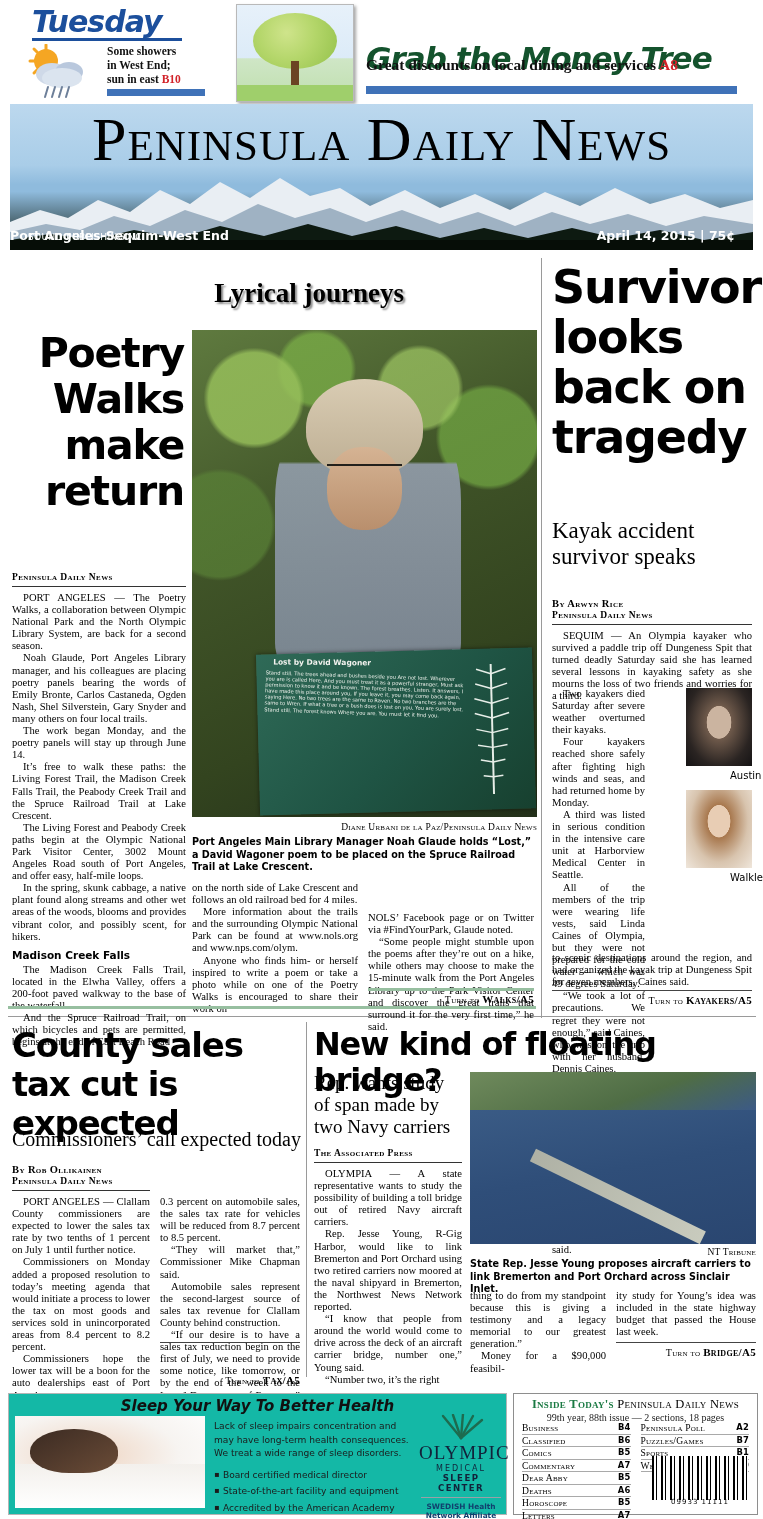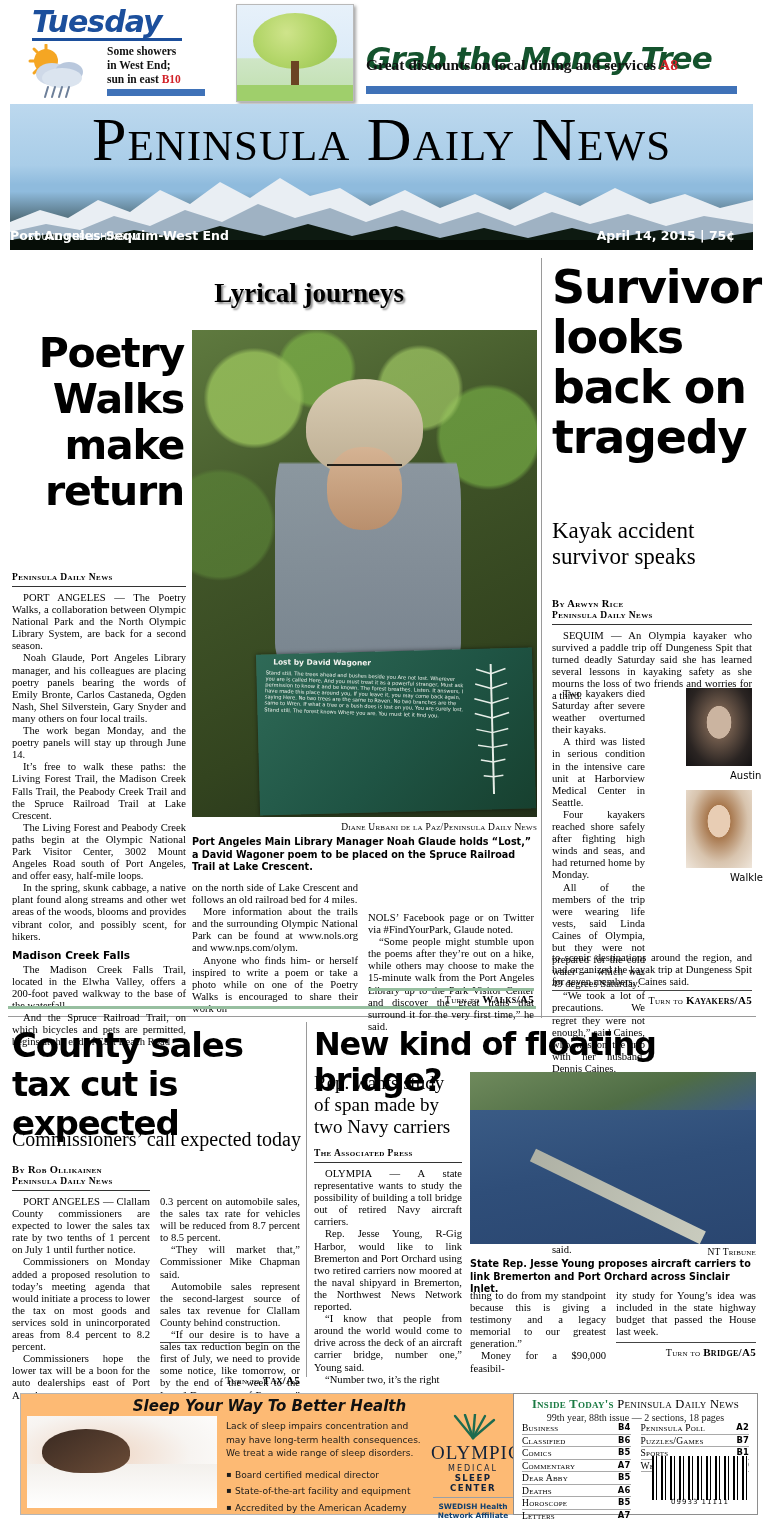--- a/index.html
+++ b/index.html
@@ -97,21 +97,21 @@
       transform:rotate(26deg);transform-origin:left center;opacity:.92;}
   .shoreline{position:absolute;left:0;top:0;width:100%;height:22%;
       background:linear-gradient(160deg,#6f8a5c 0%,#4f6d45 60%,#3c5a86 100%);}
 
   .headshot{position:absolute;background:#6a6a6a;overflow:hidden;}
   .hs-austin{background:radial-gradient(ellipse at 50% 44%,#cbb4a0 0 26%,#6f5a4b 27%,#2a2422 70%,#151314 100%);}
   .hs-walkley{background:radial-gradient(ellipse at 50% 40%,#e8cdb4 0 24%,#a8784e 25%,#d8c4ae 62%,#efe6db 100%);}
   .hs-label{font-family:"DejaVu Sans",sans-serif;font-weight:normal;font-size:10px;margin-left:44px;}
 
   
-  .ad-box{position:absolute;left:20px;top:1393px;width:497px;height:120px;border:1px solid #b5b5b5;background:#fdba74;}
+  .ad-box{position:absolute;left:8px;top:1393px;width:497px;height:120px;border:1px solid #b5b5b5;background:#14b8a6;}
   .ad-title{position:absolute;left:0;top:3px;width:100%;text-align:center;font-family:"DejaVu Sans",sans-serif;
             font-style:italic;font-weight:bold;font-size:15px;color:#111;}
   .ad-photo{position:absolute;left:6px;top:22px;width:190px;height:92px;
             background:radial-gradient(ellipse at 38% 42%,#e7c5ab 0 16%,#f1ded0 17%,#f7f4f1 55%,#ffffff 100%);}
   .ad-hair{position:absolute;left:8%;top:14%;width:46%;height:48%;border-radius:50% 50% 40% 45%;
            background:linear-gradient(150deg,#3a2a22,#6b4c37);}
   .ad-pillow{position:absolute;left:0;bottom:0;width:100%;height:48%;background:linear-gradient(180deg,#f3f0ec,#ffffff);}
   .ad-copy{position:absolute;left:205px;top:26px;width:196px;font-family:"DejaVu Sans",sans-serif;font-size:9.1px;
            line-height:13.6px;color:#1b1b1b;}
   .ad-bullets{margin:8px 0 0 0;padding:0;list-style:none;}
@@ -293,22 +293,22 @@
   <div class="byline" style="position:absolute;left:552px;top:598px;font-size:10.5px;">By Arwyn Rice</div>
   <div class="byline" style="position:absolute;left:552px;top:610px;">Peninsula Daily News</div>
   <div class="hrule" style="left:552px;top:624px;width:200px;background:#333;"></div>
 
   <div class="body-col" style="position:absolute;left:552px;top:630px;width:200px;">
     <p>SEQUIM — An Olympia kayaker who survived a paddle trip off Dungeness Spit that turned deadly Saturday said she has learned several lessons in kayaking safety as she mourns the loss of two friends and worries for a third.</p>
   </div>
 
   <div class="body-col" style="position:absolute;left:552px;top:688px;width:93px;">
     <p>Two kayakers died Saturday after severe weather overturned their kayaks.</p>
+    <p>Four kayakers reached shore safely after fighting high winds and seas, and had returned home by Monday.</p>
     <p>A third was listed in serious condition in the intensive care unit at Harborview Medical Center in Seattle.</p>
-    <p>Four kayakers reached shore safely after fighting high winds and seas, and had returned home by Monday.</p>
     <p>All of the members of the trip were wearing life vests, said Linda Caines of Olympia, but they were not prepared for the cold water — which was 49 degrees Saturday.</p>
     <p>“We took a lot of precautions. We regret they were not enough,” said Caines, who was on the trip with her husband, Dennis Caines.</p>
     <p>The outdoors adventure club of Mountain View Church of the Nazarene in Tumwater often takes organized hiking and kayak trips to scenic destinations around the region, and had organized the kayak trip at Dungeness Spit for seven members, Caines said.</p>
   </div>
 
   <div class="headshot hs-austin" style="left:686px;top:688px;width:66px;height:78px;"></div>
   <div class="hs-label" style="position:absolute;left:686px;top:770px;">Austin</div>
 
   <div class="headshot hs-walkley" style="left:686px;top:790px;width:66px;height:78px;"></div>
   <div class="hs-label" style="position:absolute;left:686px;top:872px;">Walkley</div>

